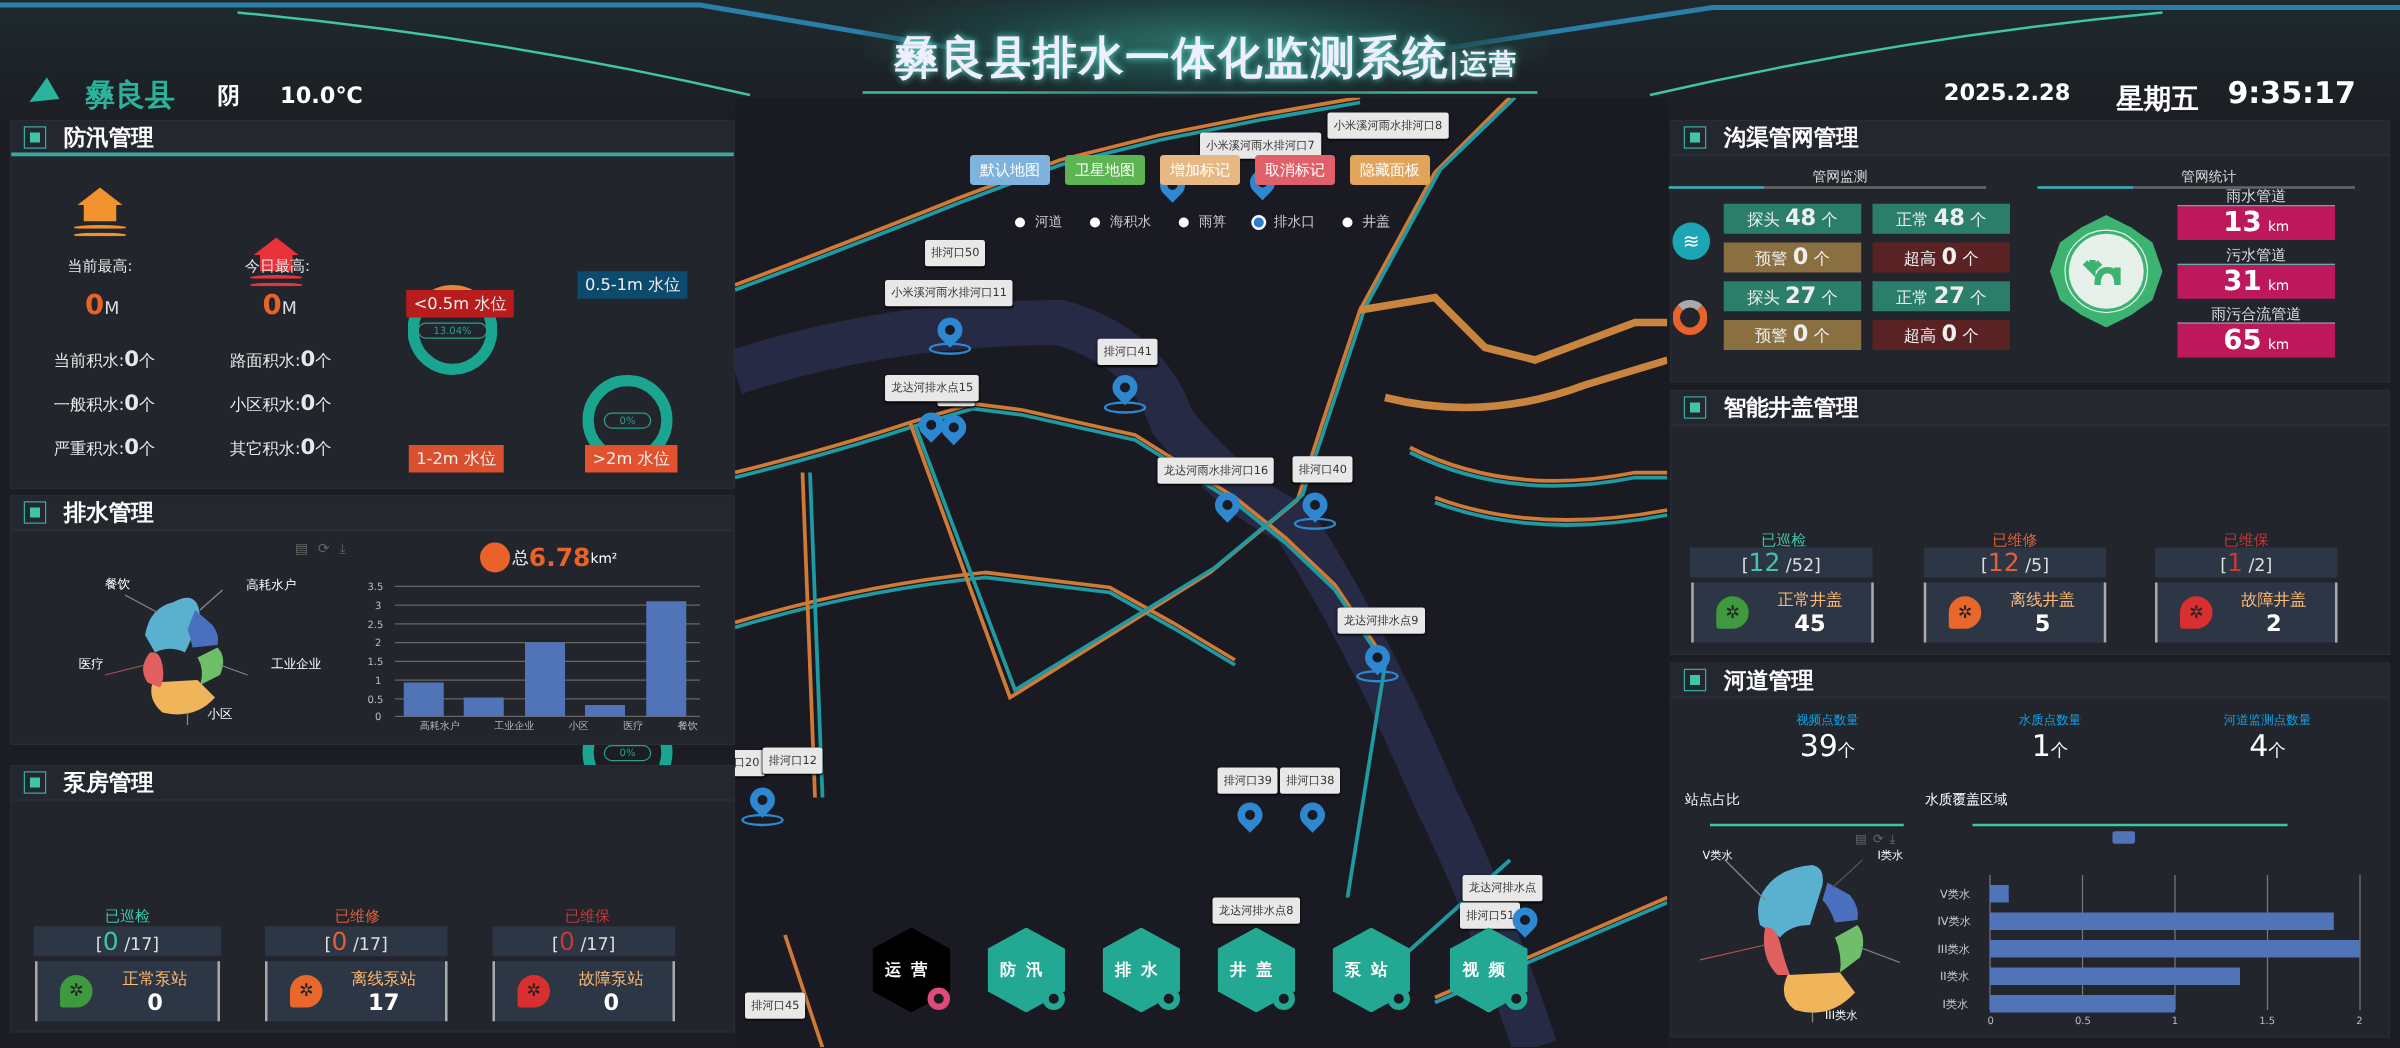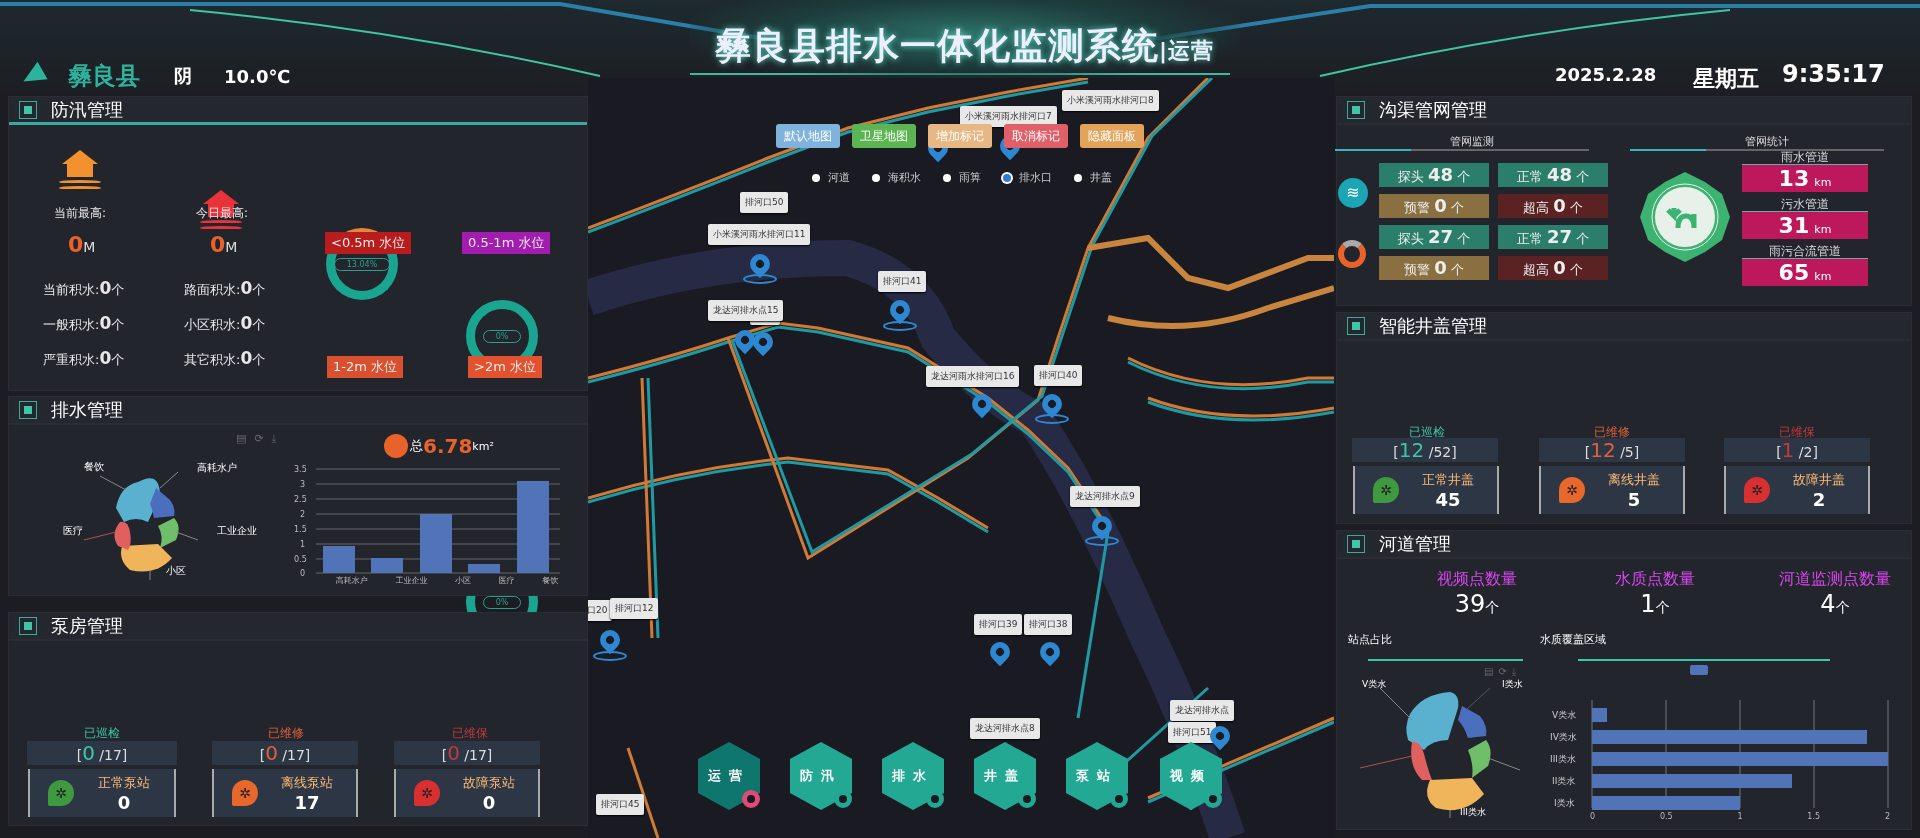--- a/index.html
+++ b/index.html
@@ -17,21 +17,21 @@
 .temp{font-size:18px;font-weight:bold;margin-left:18px}
 .date{left:1555px;top:64px;font-size:18px;font-weight:bold}
 .weekday{left:1693px;top:64px;font-size:22px;font-weight:bold}
 .clock{left:1782px;top:60px;font-size:24px;font-weight:bold}
 
 .panel{background:#23252d;border:1px solid #2a2d35}
 .panel-head{height:28px;display:flex;align-items:center;padding-left:10px;background:#25272f;border-bottom:2px solid #2a2d35}
 .panel-head.teal{border-bottom:3px solid #3aa9a0}
 .head-icon{width:18px;height:18px;border:1px solid #3aa9a0;display:flex;align-items:center;justify-content:center;margin-right:14px}
 .head-icon::after{content:"";width:8px;height:8px;background:#3fc6a8}
-.head-title{font-size:18px;font-weight:normal}
+.head-title{font-size:18px;font-weight:bold}
 
 .house{width:46px;height:40px;position:relative}
 .house .roof{position:absolute;left:5px;top:0;width:0;height:0;border-left:18px solid transparent;border-right:18px solid transparent;border-bottom:14px solid currentColor}
 .house .body{position:absolute;left:10px;top:13px;width:26px;height:14px;background:currentColor}
 .house .wave{position:absolute;left:2px;width:42px;height:4px;border-top:3px solid currentColor;border-radius:50%}
 .lbl{font-size:12px;color:#e8e8e8}
 .bigval{font-size:22px;font-weight:bold;color:#e8622a}
 .bigval small{font-size:14px;color:#ddd;font-weight:normal}
 .stat{font-size:13px;color:#e8e8e8}
 .stat b{font-size:17px}
@@ -58,21 +58,21 @@
 .pin-ring{position:absolute;width:34px;height:10px;border:2px solid #2e88d1;border-radius:50%}
 .cube{position:absolute;top:742px;width:62px;height:68px;clip-path:polygon(50% 0,100% 25%,100% 75%,50% 100%,0 75%,0 25%);display:flex;align-items:center;justify-content:center;font-size:13px;font-weight:bold;letter-spacing:8px;color:#fff}
 .gear{position:absolute;top:790px;width:18px;height:18px;border-radius:50%;border:5px solid;background:#1a1b22}
 
 .pipe-cell{position:absolute;width:110px;height:24px;font-size:13px;text-align:center;line-height:24px;color:#eee}
 .pipe-cell b{font-size:18px}
 .len-label{position:absolute;left:1742px;width:126px;text-align:center;font-size:12px;color:#ddd}
 .len-box{position:absolute;left:1742px;width:126px;height:28px;background:#be185d;border-top:1px solid #6aa;text-align:center;line-height:28px}
 .len-box b{font-size:22px}
 .len-box small{font-size:11px}
-.rv-title{font-size:16px;color:#d946ef}
+.rv-title{font-size:10px;color:#0ea5e9}
 .rv-val{font-size:24px}
 .rv-val small{font-size:14px}
 .axis{font-size:8px;color:#bbb}
 </style>
 </head>
 <body>
 
 <div class="abs" id="header-band"></div>
 <svg class="abs" style="left:0;top:0" width="1920" height="100">
   <path d="M0 4 H560 L760 38 H1160 L1370 6 H1920" stroke="#2a7fa8" stroke-width="4" fill="none"></path>
@@ -127,21 +127,21 @@
 <div class="abs ring" style="left:466px;top:148px;width:72px;height:72px">
     <span class="ring-pill">0%</span>
   </div>
 <div class="abs ring" style="left:326px;top:270px;width:72px;height:72px">
     <span class="ring-pill">0%</span>
   </div>
 <div class="abs ring" style="left:466px;top:270px;width:72px;height:72px">
     <span class="ring-pill">0%</span>
   </div>
 <div class="abs level-tag" style="left:325px;top:232px;background:#b91c1c">&lt;0.5m 水位</div>
-<div class="abs level-tag" style="left:462px;top:232px;background:#a21caf">0.5-1m 水位</div>
+<div class="abs level-tag" style="left:462px;top:217px;background:#0c4a6e">0.5-1m 水位</div>
 <div class="abs level-tag" style="left:327px;top:356px;background:#d8502e">1-2m 水位</div>
 <div class="abs level-tag" style="left:468px;top:356px;background:#e2522f">&gt;2m 水位</div>
 
 <div class="abs panel" style="left:8px;top:396px;width:580px;height:200px">
   <div class="panel-head">
     <span class="head-icon"></span>
     <span class="head-title">排水管理</span>
   </div>
 </div>
 <div class="abs" style="left:236px;top:432px;font-size:11px;color:#666;letter-spacing:8px">▤⟳⤓</div>
@@ -313,21 +313,21 @@
   <div class="map-btn" style="left:492px;top:46px;background:#e2a35a">隐藏面板</div>
   <div class="radio-row" style="left:224px;top:92px">
     <span>河道</span>
     <span>海积水</span>
     <span>雨箅</span>
     <span class="on">排水口</span>
     <span>井盖</span>
   </div>
 </div>
 
-<div class="cube" style="left:698px;background:#0f766e">运营</div>
+<div class="cube" style="left:698px;background:#000000">运营</div>
 <div class="gear" style="left:742px;border-color:#e0497a"></div>
 <div class="cube" style="left:790px;background:#22a893">防汛</div>
 <div class="gear" style="left:834px;border-color:#22a893"></div>
 <div class="cube" style="left:882px;background:#22a893">排水</div>
 <div class="gear" style="left:926px;border-color:#22a893"></div>
 <div class="cube" style="left:974px;background:#22a893">井盖</div>
 <div class="gear" style="left:1018px;border-color:#22a893"></div>
 <div class="cube" style="left:1066px;background:#22a893">泵站</div>
 <div class="gear" style="left:1110px;border-color:#22a893"></div>
 <div class="cube" style="left:1160px;background:#22a893;box-shadow:0 0 0 4px #6cc">视频</div>

